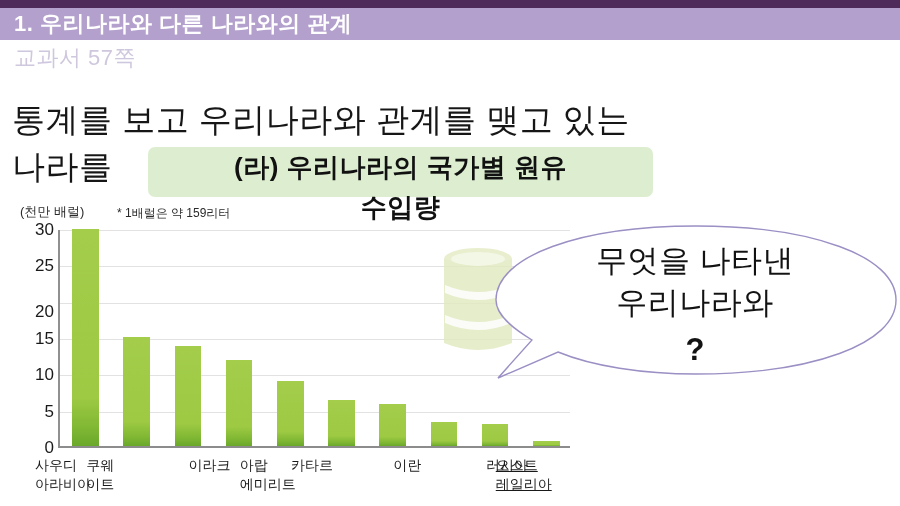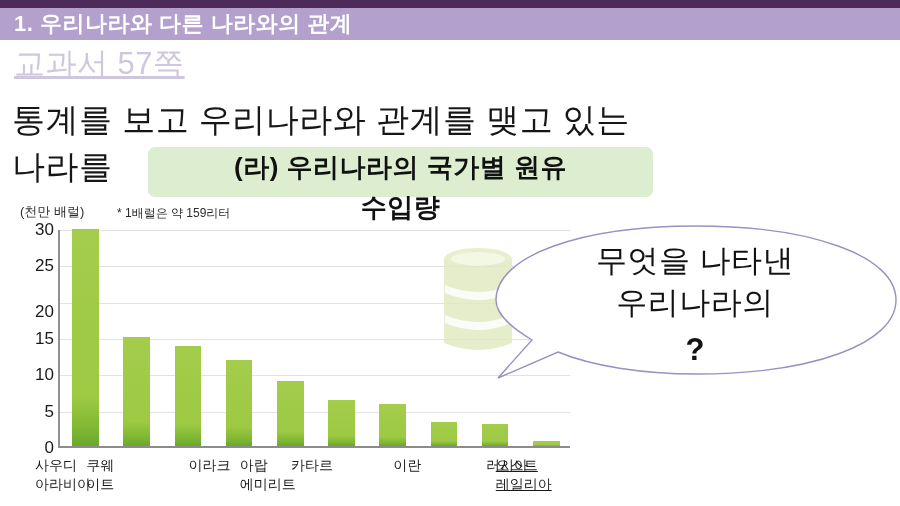--- a/index.html
+++ b/index.html
@@ -44,25 +44,24 @@
     font-weight: bold;
     color: #ffffff;
     letter-spacing: 0.5px;
     white-space: nowrap;
   }
 
   
   #subtitle {
     position: absolute;
     left: 14px; top: 43px;
-    font-size: 31px;
+    font-size: 22px;
     color: #cfc7de;
     white-space: nowrap;
     letter-spacing: 0.5px;
-    text-decoration: underline;
   }
 
   
   .body-line {
     position: absolute;
     left: 12px;
     font-size: 33px;
     color: #161616;
     white-space: nowrap;
     letter-spacing: 0.5px;
@@ -282,17 +281,17 @@
     <path d="M16 16 L16 100 Q50 114 84 100 L84 16 Q50 30 16 16 Z" fill="#e2eac2"></path>
     <path d="M17 42 Q50 56 83 42 L83 50 Q50 64 17 50 Z" fill="#ffffff" opacity="0.85"></path>
     <path d="M17 72 Q50 86 83 72 L83 80 Q50 94 17 80 Z" fill="#ffffff" opacity="0.85"></path>
   </svg>
 
   <svg id="bubble" viewBox="0 0 408 160">
     <path d="M204 4 C320 4 404 34 404 78 C404 122 320 152 204 152 C150 152 100 144 66 130 L6 156 L40 118 C20 106 4 93 4 78 C4 34 88 4 204 4 Z" fill="#ffffff" stroke="#9b8fc4" stroke-width="1.4"></path>
   </svg>
   <div id="bubble-text">
     <div>무엇을 나타낸</div>
-    <div>우리나라의</div>
+    <div>우리나라와</div>
   </div>
   <div id="bubble-q">?</div>
 
 </div>
 
 </body></html>

